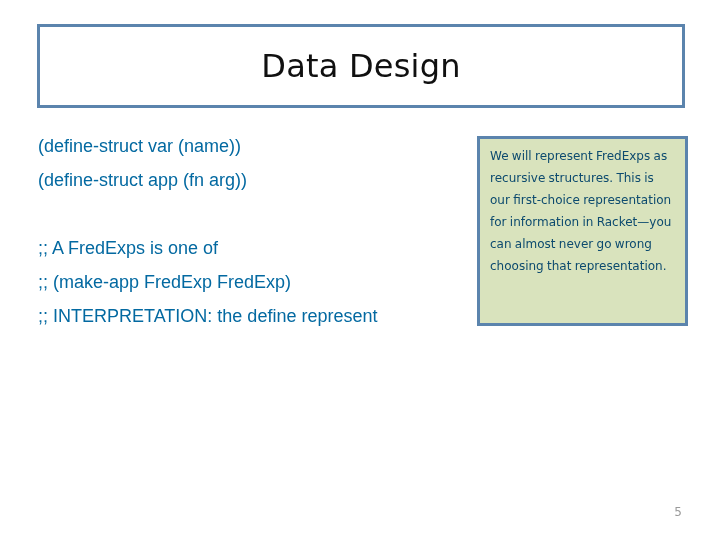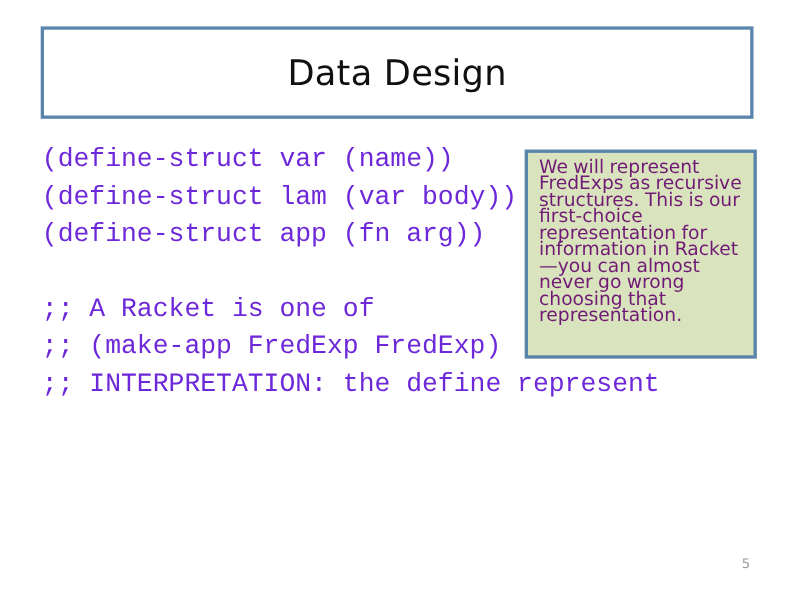--- a/index.html
+++ b/index.html
@@ -48,24 +48,24 @@
   }
 
   
   .code-block {
     position: absolute;
     left: 38px;
     top: 129px;
     width: 600px;
   }
   .code-line {
-    font-family: Liberation Mono, monospace;
-    font-size: 24px;
+    font-family: Liberation Sans, sans-serif;
+    font-size: 18px;
     line-height: 34px;
-    color: #6d28d9;
+    color: #0369a1;
     white-space: pre;
     letter-spacing: 0px;
   }
   .code-gap {
     height: 34px;
   }
 
   
   .callout {
     position: absolute;
@@ -75,23 +75,23 @@
     height: 190px;
     box-sizing: border-box;
     border: 3px solid #5b84ad;
     background: #d9e3bd;
   }
   .callout-inner {
     padding: 6px 9px 6px 10px;
   }
   .callout-text {
     font-family: "DejaVu Sans", sans-serif;
-    font-size: 17px;
-    line-height: 15px;
-    color: #701a75;
+    font-size: 12px;
+    line-height: 22px;
+    color: #0c4a6e;
     margin: 0;
     word-spacing: -0.5px;
   }
 
   
   .page-number {
     position: absolute;
     right: 38px;
     bottom: 22px;
     font-family: "DejaVu Sans", sans-serif;
@@ -104,24 +104,23 @@
 <body>
 
 <div class="slide">
 
   <div class="title-box">
     <div class="title-text">Data Design</div>
   </div>
 
   <div class="code-block">
     <div class="code-line">(define-struct var (name))</div>
-    <div class="code-line">(define-struct lam (var body))</div>
     <div class="code-line">(define-struct app (fn arg))</div>
     <div class="code-gap"></div>
-    <div class="code-line">;; A Racket is one of</div>
+    <div class="code-line">;; A FredExps is one of</div>
     <div class="code-line">;; (make-app FredExp FredExp)</div>
     <div class="code-line">;; INTERPRETATION: the define represent</div>
   </div>
 
   <div class="callout">
     <div class="callout-inner">
       <p class="callout-text">We will represent FredExps as recursive structures. This is our first-choice representation for information in Racket—you can almost never go wrong choosing that representation.</p>
     </div>
   </div>
 

